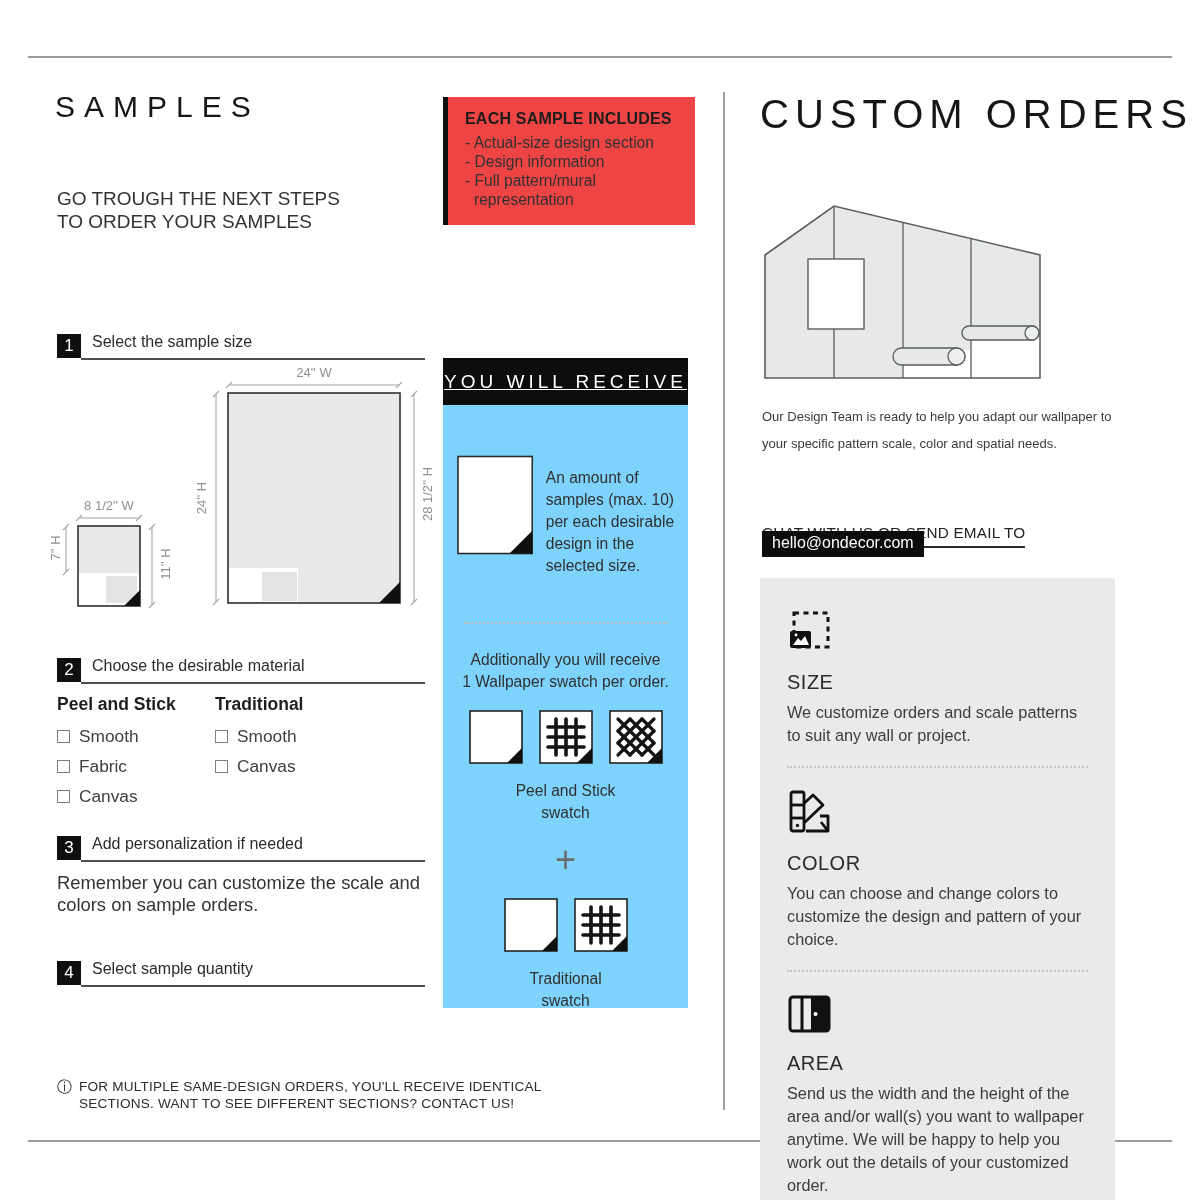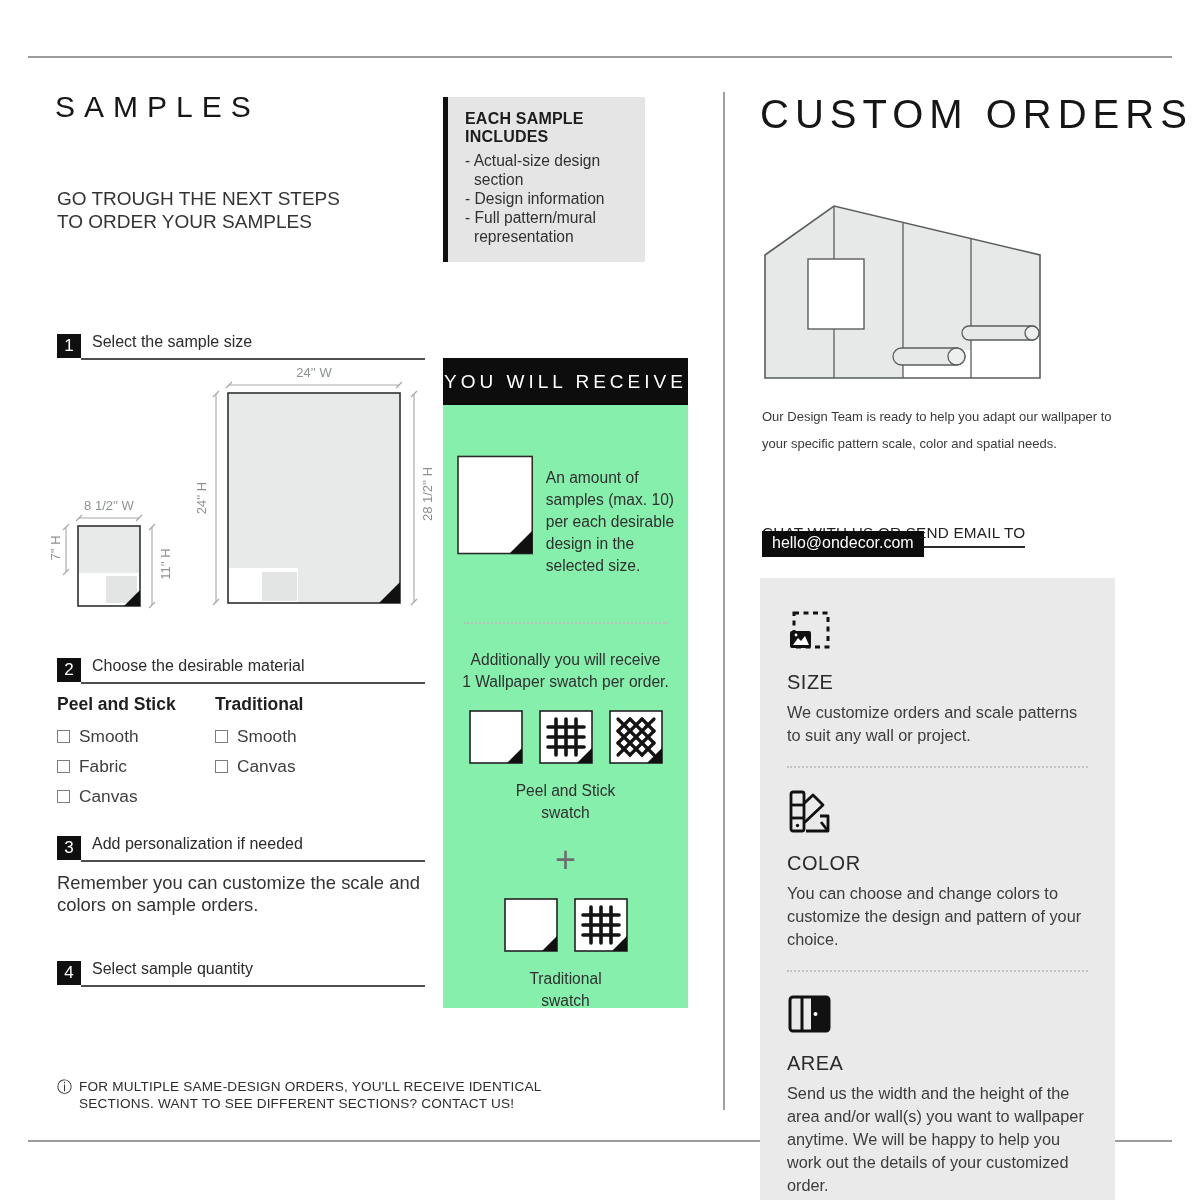--- a/index.html
+++ b/index.html
@@ -32,29 +32,29 @@
   .mat-opt { display:flex; align-items:center; margin-bottom:9px; font-size:17.3px; color:#3e3e3e; }
   .cb { width:13px; height:13px; border:1.6px solid #7d7d7d; margin-right:9px; flex:none; background:#fff; }
 
   .step-body { position:absolute; left:57px; width:385px; font-size:18.4px; line-height:22px; color:#343434; }
 
   .footnote { position:absolute; left:57px; top:1078px; width:500px; display:flex; }
   .info-icon { font-size:15px; color:#2e2e2e; margin-right:7px; line-height:18px; }
   .footnote-text { width:462px; font-size:13.6px; line-height:17px; letter-spacing:0.2px; color:#2e2e2e; }
 
   
-  .includes-box { position:absolute; left:443px; top:97px; width:202px; background:#e5e5e5;
+  .includes-box { position:absolute; left:443px; top:97px; width:252px; background:#ef4444;
                   border-left:5px solid #101010; padding:13px 12px 16px 17px; }
   .includes-title { font-size:16px; font-weight:700; color:#1c1c1c; margin-bottom:5px; letter-spacing:0.2px; }
   .includes-item { font-size:15.6px; line-height:19px; color:#313131; padding-left:9px; text-indent:-9px; }
 
   .receive-header { position:absolute; left:443px; top:358px; width:245px; height:47px; background:#0d0d0d;
                     color:#fff; display:flex; align-items:center; justify-content:center;
-                    font-size:19px; letter-spacing:4px; }
-  .mid-panel { position:absolute; left:443px; top:405px; width:245px; height:603px; background:#86efac;
+                    font-size:19px; letter-spacing:4px;text-decoration:underline; }
+  .mid-panel { position:absolute; left:443px; top:405px; width:245px; height:603px; background:#7dd3fc;
                display:flex; flex-direction:column; align-items:center; }
   .sample-row { display:flex; margin-top:50px; width:218px; }
   .sample-row p { margin-left:13px; width:130px; font-size:15.6px; line-height:22px; color:#303030; padding-top:12px; }
   .dotted-mid { width:204px; border-top:2px dotted #bdbdbd; margin-top:45px; }
   .add-text { margin-top:25px; text-align:center; font-size:15.6px; line-height:22px; color:#303030; }
   .swatch-row { display:flex; margin-top:17px; }
   .swatch-row svg { margin:0 8px; }
   .swatch-label { margin-top:16px; text-align:center; font-size:15.6px; line-height:22px; color:#303030; }
   .plus { margin-top:18px; font-size:36px; font-weight:300; color:#6d6d6d; line-height:36px; }
   .swatch-row.second { margin-top:20px; }

